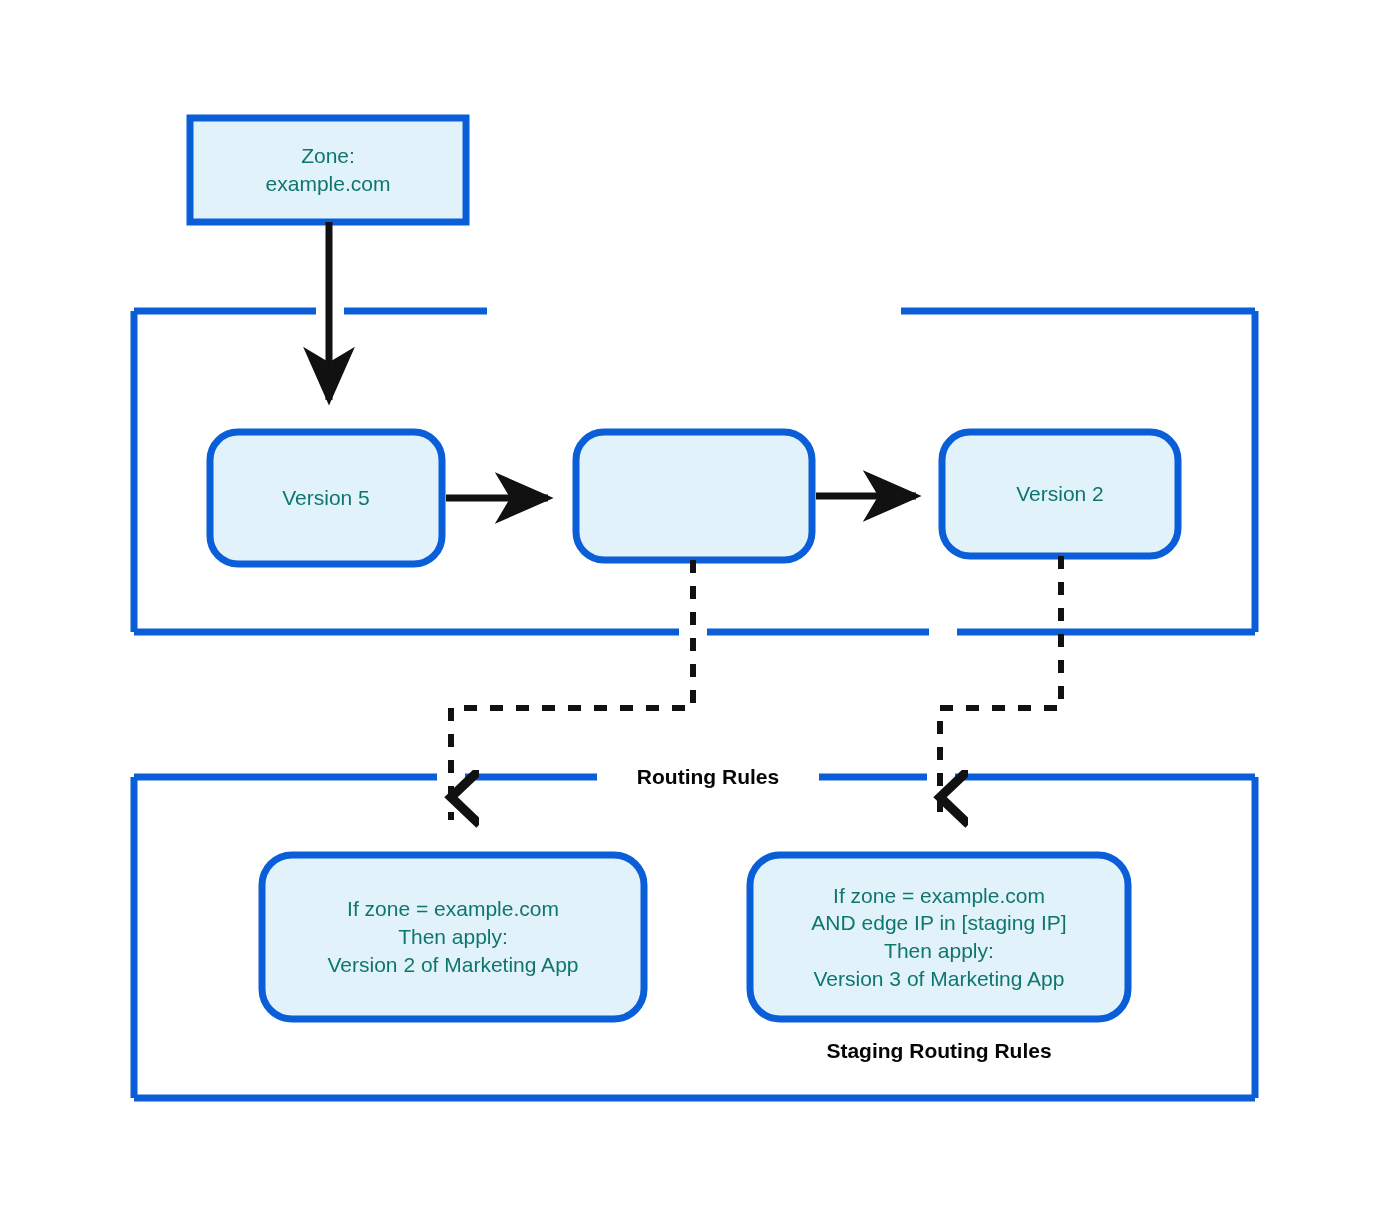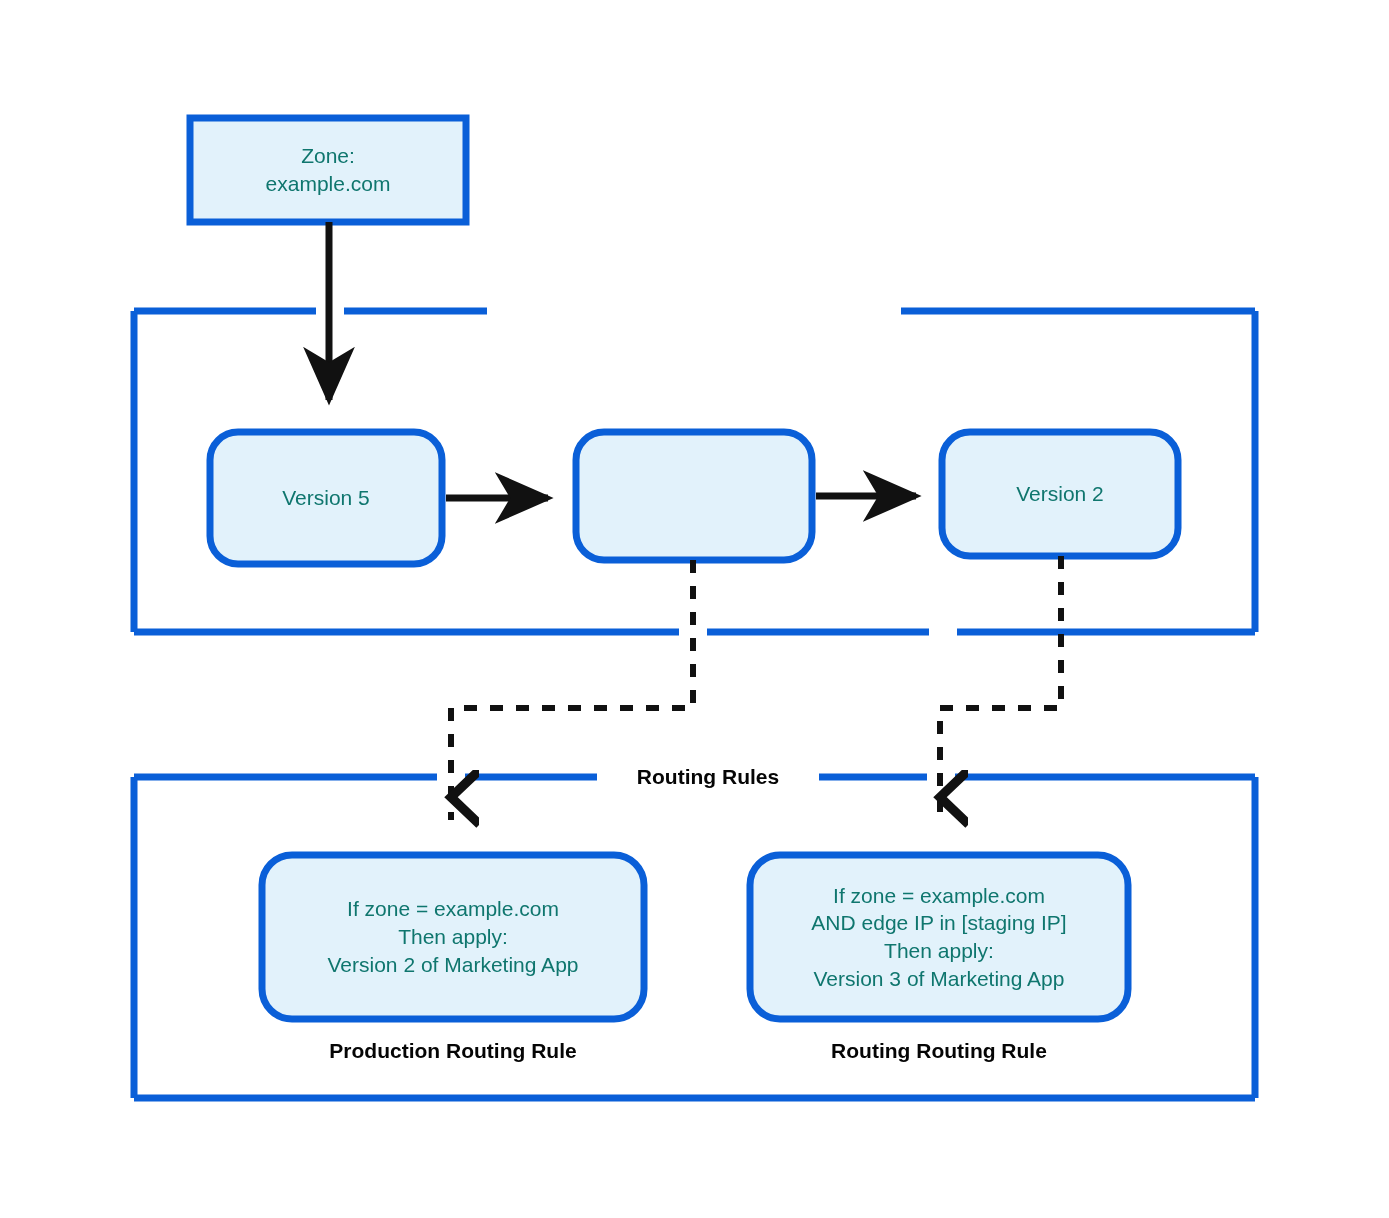--- a/index.html
+++ b/index.html
@@ -131,17 +131,16 @@
 Version 2 of Marketing App</div>
 
   <div class="node-label" style="left:750px; top:855px; width:378px; height:164px; font-size:21px;">If zone = example.com
 AND edge IP in [staging IP]
 Then apply:
 Version 3 of Marketing App</div>
 
 
   <div class="group-label" style="left:597px; top:764px; width:194px; font-size:21px; line-height:26px;">Routing Rules</div>
 
-  <div class="caption-label" style="left:262px; top:1039px; width:382px; font-size:21px;">Production Routing Rule</div>
 
-  <div class="caption-label" style="left:750px; top:1039px; width:378px; font-size:21px;">Routing Routing Rule</div>
+  <div class="caption-label" style="left:750px; top:1039px; width:378px; font-size:21px;">Staging Routing Rules</div>
 
 </div>
 
 </body></html>

